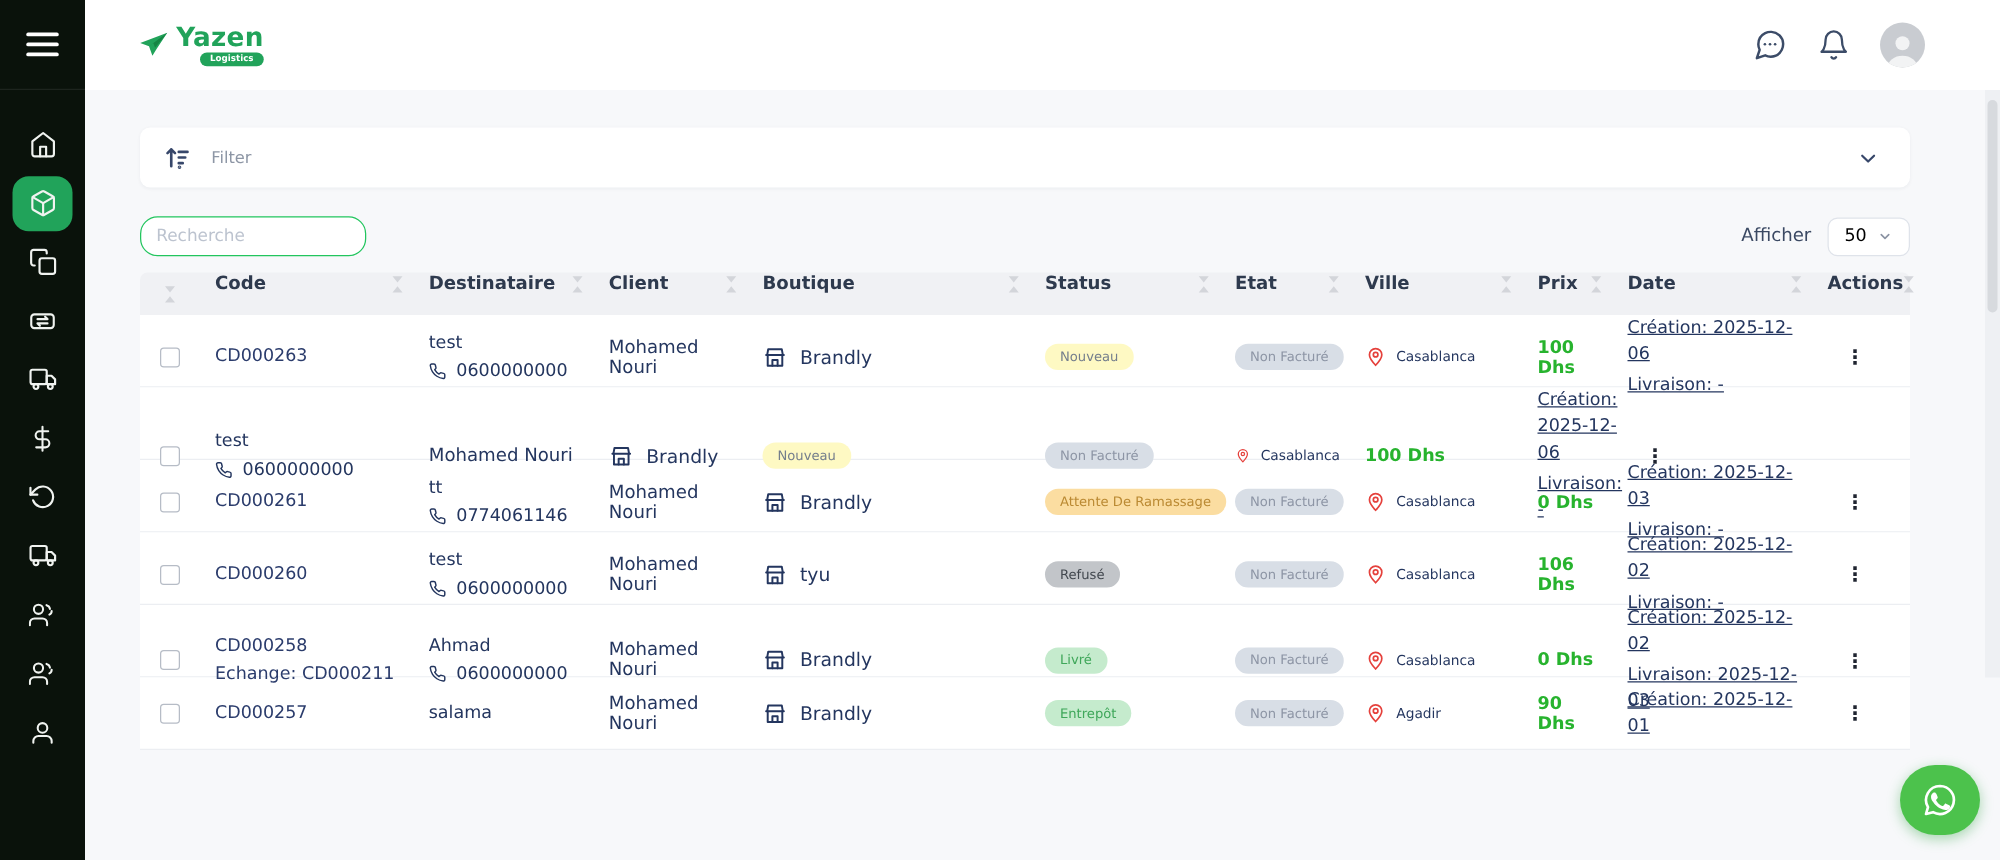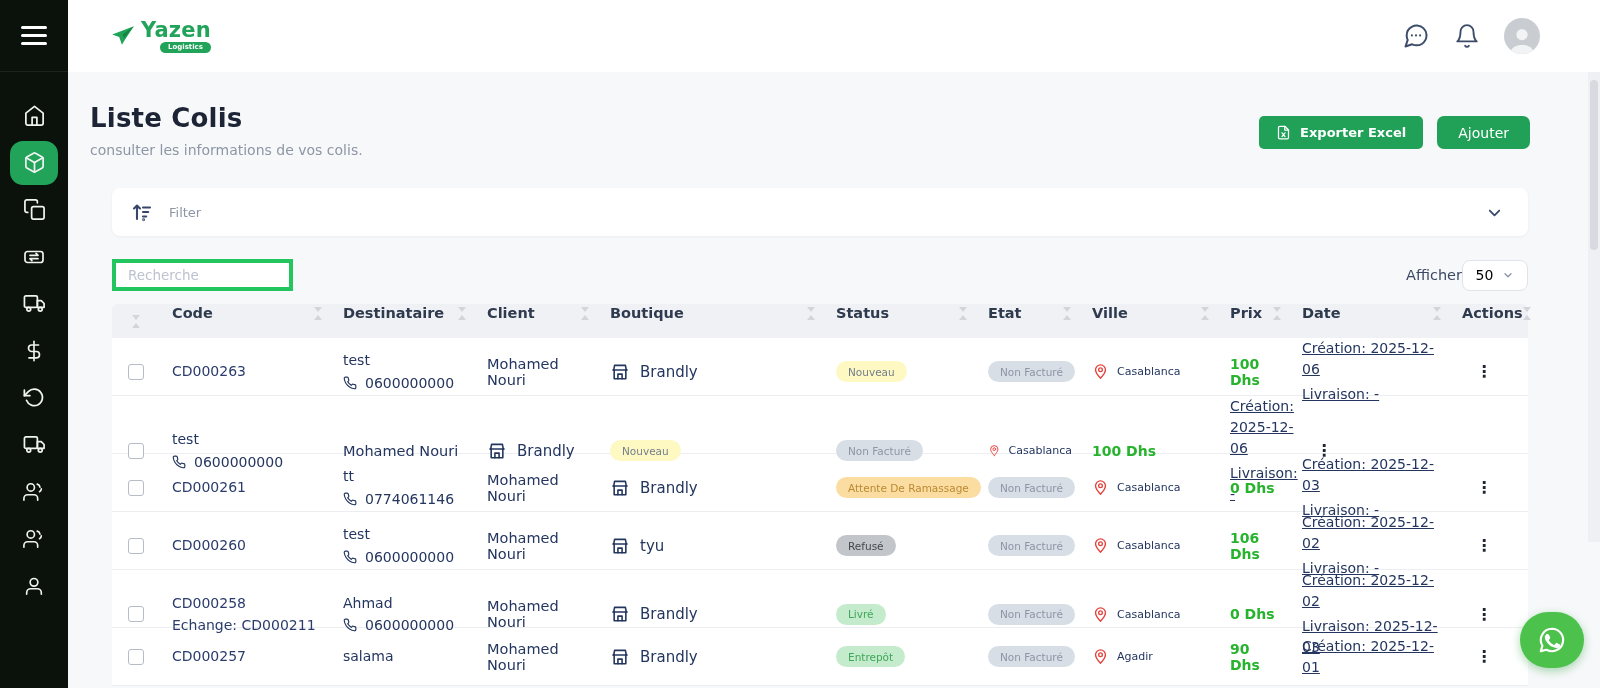--- a/index.html
+++ b/index.html
@@ -33,23 +33,23 @@
   .page-sub { font-size:14px; color:#8d96a5; margin-top:9px; }
   .head-actions { display:flex; gap:14px; margin-top:13px; }
   .btn { border:none; display:flex; align-items:center; gap:9px; background:#21a158; color:#fff; height:33px; cursor:pointer; font-family:inherit; }
   .btn-export { padding:0 17px; border-radius:5px; font-size:13px; font-weight:700; }
   .btn-add { padding:0 21px; border-radius:7px; font-size:14px; font-weight:500; }
 
   .panel-area { margin:30px 72px 0 44px; width:1416px; }
   .filter-card { background:#fff; border-radius:8px; height:48px; display:flex; align-items:center; padding:0 24px 0 18px; box-shadow:0 1px 3px rgba(20,30,60,.05); cursor:pointer; }
   .filter-label { font-size:13px; color:#8d96a5; margin-left:15px; flex:1; }
   .search-row { margin-top:23px; display:flex; justify-content:space-between; align-items:center; }
-  .search-input { width:181px; height:32px; border:4px solid #22c55e; border-radius:0; background:#fff; padding:0 12px; font-size:13.5px; font-family:inherit; color:#33415f; outline:none; }
+  .search-input { width:181px; height:32px; border:1px solid #22c55e; border-radius:14px; background:#fff; padding:0 12px; font-size:13.5px; font-family:inherit; color:#33415f; outline:none; }
   .search-input::placeholder { color:#bcc3cf; }
-  .display-group { display:flex; align-items:center; }
+  .display-group { display:flex; align-items:center; gap:13px; }
   .display-label { font-size:14.5px; color:#3b4963; }
   .page-select { width:66px; height:31px; background:#fff; border:1px solid #dfe3ea; border-radius:8px; display:flex; align-items:center; justify-content:center; gap:9px; font-size:14px; color:#000000; cursor:pointer; }
 
   
   .table { margin-top:13px; }
   .thead, .tr { display:grid; grid-template-columns:48px 171px 144px 123px 226px 152px 104px 138px 72px 160px 78px; }
   .thead { background:#f0f1f4; height:34px; border-radius:6px 6px 0 0; }
   .th { display:flex; align-items:center; justify-content:space-between; padding:0 9px 16px 12px; font-size:14.5px; font-weight:700; color:#2e3a4e; }
   .th-check { justify-content:center; padding:0; }
   .sort { width:8px; height:13px; position:relative; display:inline-block; flex:none; }
@@ -206,37 +206,20 @@
       <span class="avatar">
         <svg width="30" height="30" viewBox="0 0 24 24" fill="#f2f3f4">
             <circle cx="12" cy="8.5" r="4.5"></circle>
             <path d="M2.5 24a9.5 7.5 0 0 1 19 0z"></path>
           </svg>
       </span>
     </div>
   </header>
 
   <main class="content">
-    <div class="page-head">
-      <div>
-        <h1 class="page-title">Liste Colis</h1>
-        <p class="page-sub">consulter les informations de vos colis.</p>
-      </div>
-      <div class="head-actions">
-        <button class="btn btn-export">
-          <svg width="15" height="15" viewBox="0 0 24 24" fill="none" stroke="#fff" stroke-width="2" stroke-linecap="round" stroke-linejoin="round">
-              <path d="M14 2H6a2 2 0 0 0-2 2v16a2 2 0 0 0 2 2h12a2 2 0 0 0 2-2V8z"></path>
-              <path d="M14 2v6h6"></path>
-              <path d="M9.6 12.5l4.8 6M14.4 12.5l-4.8 6"></path>
-            </svg>
-          <span>Exporter Excel</span>
-        </button>
-        <button class="btn btn-add">Ajouter</button>
-      </div>
-    </div>
 
     <div class="panel-area">
       <div class="filter-card">
         <svg width="24" height="24" viewBox="0 0 24 24" fill="none" stroke="#37476a" stroke-width="2.1" stroke-linecap="round" stroke-linejoin="round">
             <path d="M7 19V5.5M7 5.5 4 8.5M7 5.5l3 3"></path>
             <path d="M13 7.5h7M13 12h5.2M13 16.5h3.2"></path>
             <circle cx="13.6" cy="19.8" r=".4" fill="#37476a"></circle>
           </svg>
         <span class="filter-label">Filter</span>
         <svg width="19" height="19" viewBox="0 0 24 24" fill="none" stroke="#37476a" stroke-width="2.2" stroke-linecap="round" stroke-linejoin="round">

